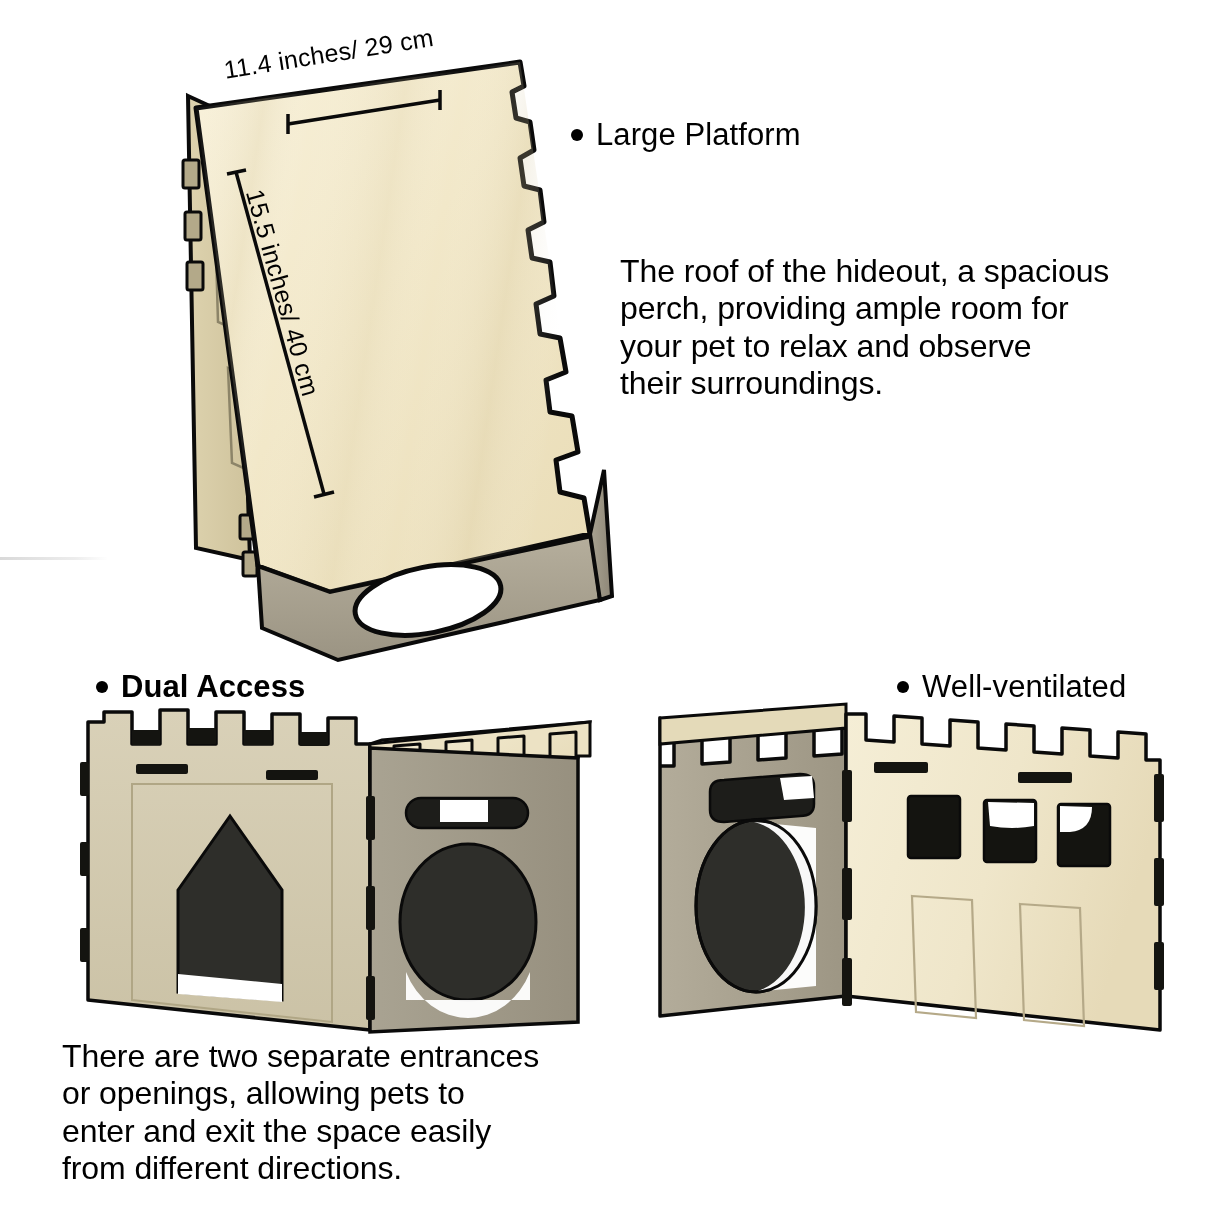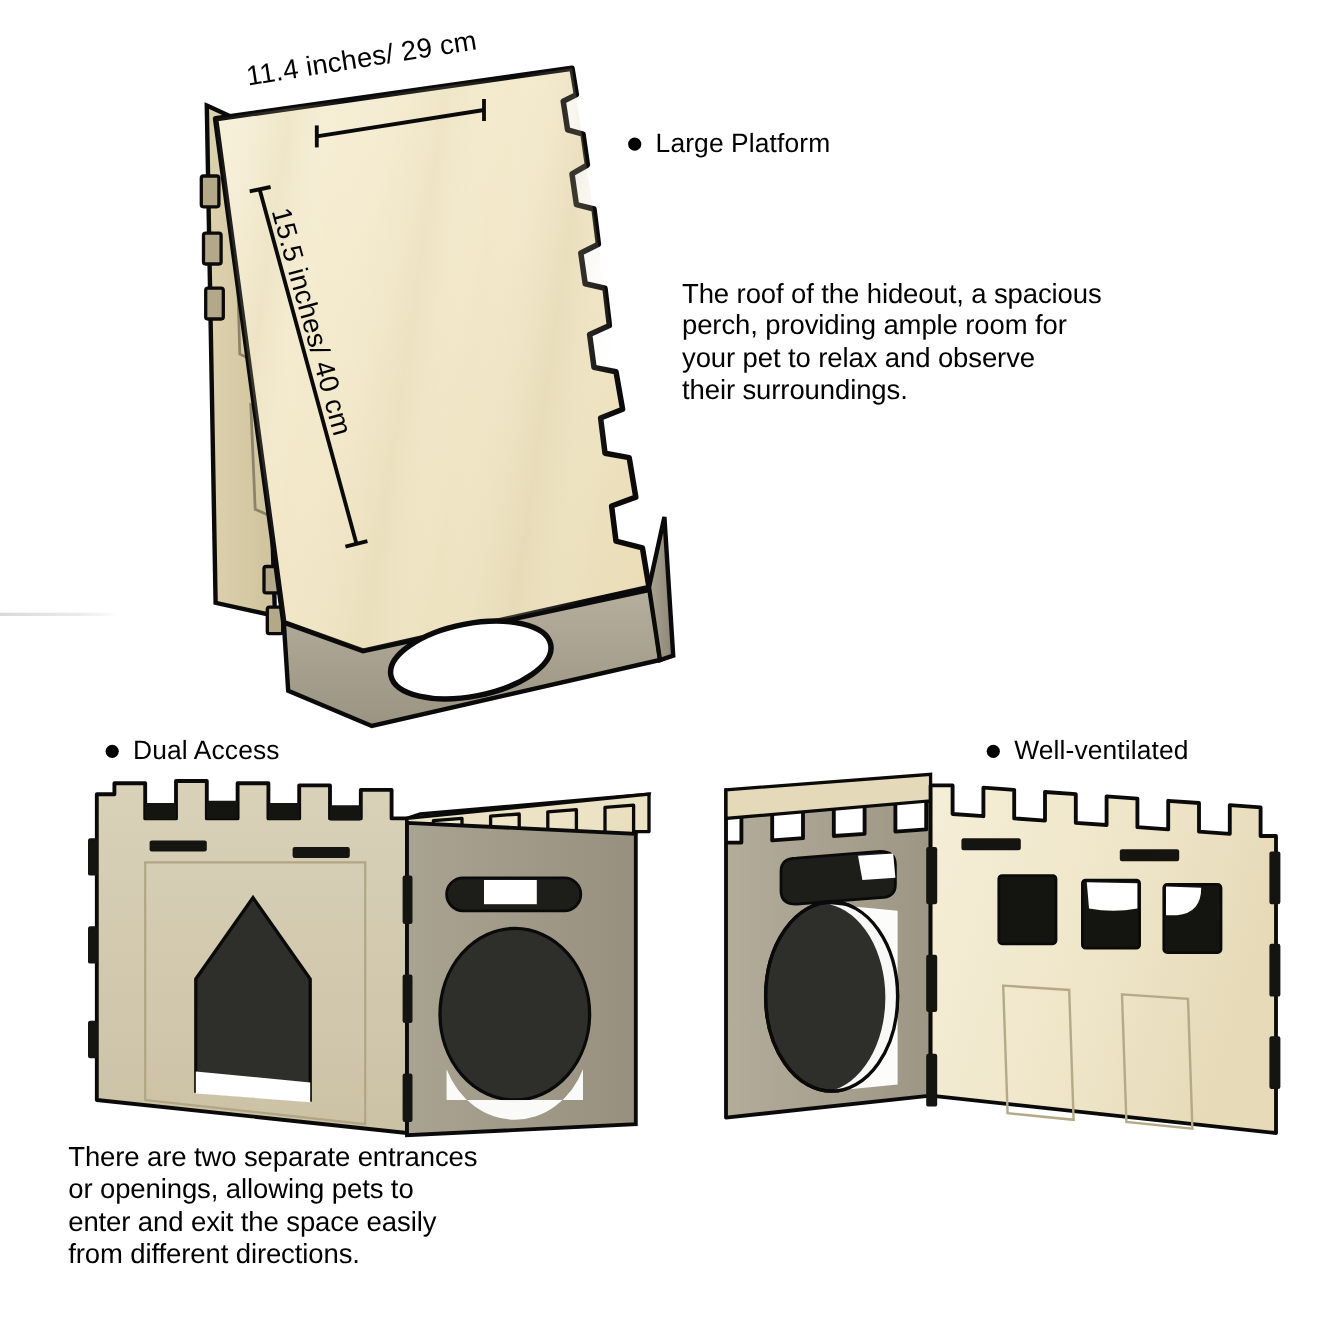--- a/index.html
+++ b/index.html
@@ -5,29 +5,29 @@
   html,body{margin:0;padding:0;background:#ffffff;}
   body{
     width:1214px;height:1214px;position:relative;overflow:hidden;
     font-family:"Liberation Sans", sans-serif;color:#000;
   }
   .stage{position:absolute;inset:0;}
   .abs{position:absolute;}
 
   
   .feature-head{
-    font-size:24px;font-weight:400;letter-spacing:.1px;
+    font-size:31px;font-weight:400;letter-spacing:.1px;
     line-height:1;white-space:nowrap;display:flex;align-items:center;gap:13px;
   }
   .bullet{
     width:12px;height:12px;border-radius:50%;background:#000;
     display:inline-block;flex:none;
   }
   .body-copy{
-    font-size:25px;line-height:1.17;font-weight:400;
+    font-size:32px;line-height:1.17;font-weight:400;
     letter-spacing:-.1px;white-space:pre-line;
   }
   .dim-label{
     font-size:25px;font-weight:400;white-space:nowrap;letter-spacing:.2px;
   }
 
   
   .edge-artifact{
     left:0;top:557px;width:108px;height:3px;
     background:linear-gradient(to right,#d9d9d9,#ededed 70%,#ffffff);
@@ -128,21 +128,21 @@
   <div class="abs feature-head" style="left:571px;top:119px;">
     <span class="bullet"></span>
     <span>Large Platform</span>
   </div>
 
   <div class="abs body-copy" style="left:620px;top:253px;width:520px;">The roof of the hideout, a spacious
 perch, providing ample room for
 your pet to relax and observe
 their surroundings.</div>
 
-  <div class="abs feature-head" style="left:96px;top:671px;">
+  <div class="abs feature-head" style="left:96px;top:671px;font-weight:bold;">
     <span class="bullet"></span>
     <span>Dual Access</span>
   </div>
 
   <div class="abs" style="left:70px;top:700px;width:540px;height:340px;">
     <svg width="540" height="340" viewBox="0 0 540 340">
       <defs>
         <linearGradient id="dlLeft" x1="0" y1="0" x2="1" y2="0">
           <stop offset="0%" stop-color="#d7cfb6"></stop>
           <stop offset="100%" stop-color="#cdc4a8"></stop>

